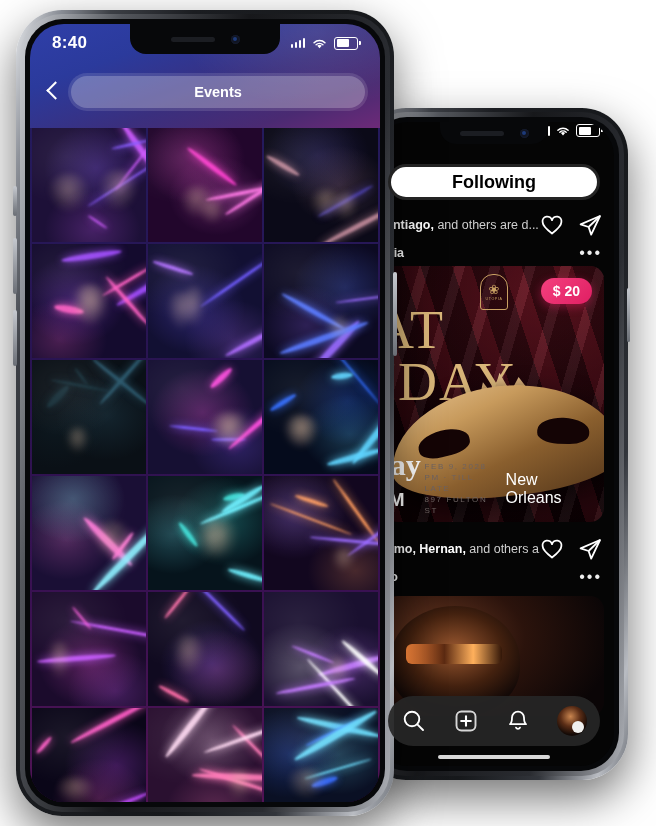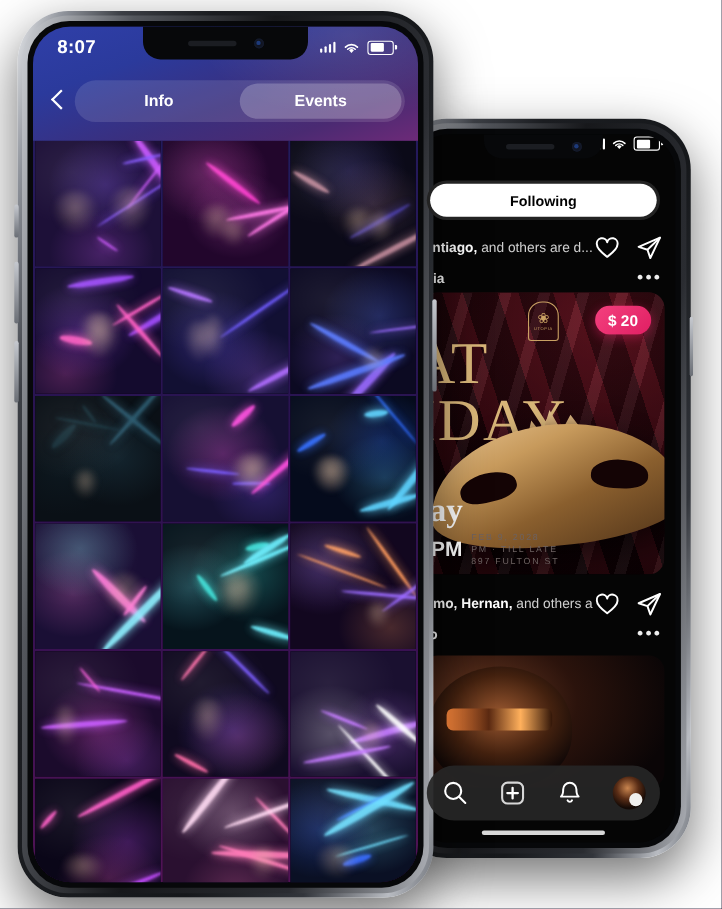--- a/index.html
+++ b/index.html
@@ -39,21 +39,21 @@
   .bars i:nth-child(1){height:4px}.bars i:nth-child(2){height:6px}
   .bars i:nth-child(3){height:8px}.bars i:nth-child(4){height:10px}
   .batt{width:22px;height:11px;border:1.4px solid #fff;border-radius:3px;position:relative;}
   .batt::after{content:"";position:absolute;right:-3.5px;top:3px;width:2px;height:4px;
      background:#fff;border-radius:0 1px 1px 0;}
   .batt i{position:absolute;left:1.5px;top:1.5px;bottom:1.5px;width:12px;background:#fff;border-radius:1px;display:block;}
 
   .seg-dark{position:absolute;top:42px;left:14px;right:14px;height:36px;border-radius:18px;
      background:#232323;display:flex;align-items:center;padding:3px;box-sizing:border-box;z-index:25;}
   .seg-dark .opt{flex:1;height:100%;border-radius:16px;display:flex;align-items:center;justify-content:center;
-     font-size:13px;color:#9a9a9a;font-weight:500;}
+     font-size:18px;color:#9a9a9a;font-weight:500;}
   .seg-dark .opt.on{background:#fff;color:#000;font-weight:700;}
 
   .feed{position:absolute;top:86px;left:0;right:0;bottom:0;overflow:hidden;}
   .post-meta{display:flex;align-items:center;justify-content:space-between;padding:6px 12px 2px;}
   .post-meta .txt{font-size:12.5px;color:#cfcfcf;white-space:nowrap;overflow:hidden;}
   .post-meta .txt b{color:#fff;font-weight:700;}
   .acts{display:flex;align-items:center;gap:14px;flex:0 0 auto;}
   .post-head{display:flex;align-items:center;justify-content:space-between;padding:8px 12px 6px;}
   .post-head .who{font-size:12.5px;color:#fff;font-weight:600;}
   .dots{letter-spacing:2px;color:#eee;font-size:16px;line-height:8px;}
@@ -217,20 +217,21 @@
         <div class="crown"></div>
         <div class="mask"></div>
         <div class="day-word">day</div>
         <div class="poster-foot">
           <span class="pf-time">0 PM</span>
           <span class="pf-block">
             <div>FEB 9, 2028</div>
             <div>PM · TILL LATE</div>
             <div>897 FULTON ST</div>
           </span>
+          <span class="pf-city">New Orleans</span>
         </div>
       </div>
 
       <div class="post-meta" style="margin-top:10px;">
         <div class="txt">
           <b>omo, Hernan,</b><span> and others a...</span>
         </div>
         <div class="acts">
           <svg width="24" height="22" viewBox="0 0 24 22">
             <path d="M12 19.5C6.5 15.4 2.6 12.1 2.6 8.1A4.8 4.8 0 0 1 12 6.2 4.8 4.8 0 0 1 21.4 8.1c0 4-3.9 7.3-9.4 11.4z" fill="none" stroke="#fff" stroke-width="1.8" stroke-linejoin="round"></path>
@@ -284,21 +285,21 @@
   <div class="screen">
     <div class="gridwrap-bg"></div>
     <div class="fp-top"></div>
 
     <div class="notch">
       <span class="speaker"></span>
       <span class="cam"></span>
     </div>
 
     <div class="fp-status">
-      <span class="fp-time">8:07</span>
+      <span class="fp-time">8:40</span>
       <span style="display:flex;align-items:center;gap:6px;">
         <span class="bars">
             <i></i>
             <i></i>
             <i></i>
             <i></i>
           </span>
         <svg width="17" height="13" viewBox="0 0 16 12">
           <path d="M8 10.4 L5.9 8.1 A3 3 0 0 1 10.1 8.1 Z" fill="#fff"></path>
           <path d="M2.9 5.3 A7.2 7.2 0 0 1 13.1 5.3" stroke="#fff" stroke-width="1.5" fill="none" stroke-linecap="round"></path>
@@ -306,21 +307,20 @@
         </svg>
         <span class="batt">
             <i></i>
           </span>
       </span>
     </div>
 
     <div class="fp-nav">
       <span class="chev"></span>
       <div class="seg-glass">
-        <div class="opt">Info</div>
         <div class="opt on">Events</div>
       </div>
     </div>
 
     <div class="grid" id="gallery-grid">
         <div class="cell">
           <div class="ph" style="background: radial-gradient(70% 60% at 56% 35%, rgba(138, 92, 255, 0.267), transparent 65%), radial-gradient(60% 50% at 53% 89%, rgba(208, 92, 255, 0.227), transparent 70%), rgb(29, 16, 56);">
             <span class="streak" style="width: 59.2778%; height: 6.34947px; left: 64.0729%; top: 13.9648%; background: rgb(208, 92, 255); box-shadow: rgb(208, 92, 255) 0px 0px 9px; transform: rotate(54.7deg);"></span>
             <span class="streak" style="width: 34.3514%; height: 2.96677px; left: 69.4932%; top: 12.7227%; background: rgb(138, 92, 255); box-shadow: rgb(138, 92, 255) 0px 0px 9px; transform: rotate(-12.8deg);"></span>
             <span class="streak" style="width: 20.3598%; height: 2.35997px; left: 47.1579%; top: 81.9211%; background: rgb(208, 92, 255); box-shadow: rgb(208, 92, 255) 0px 0px 9px; transform: rotate(34.1deg);"></span>

